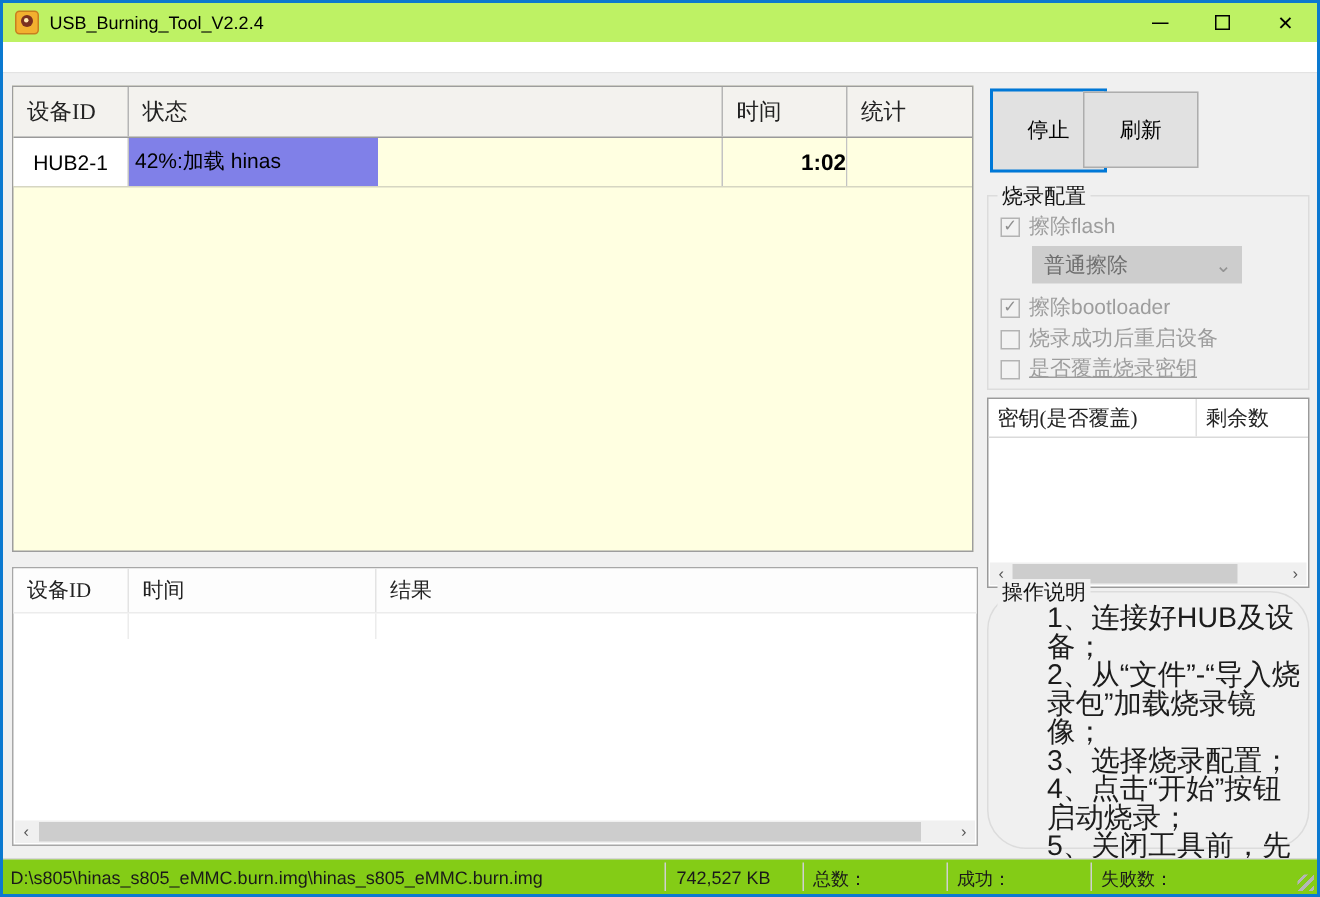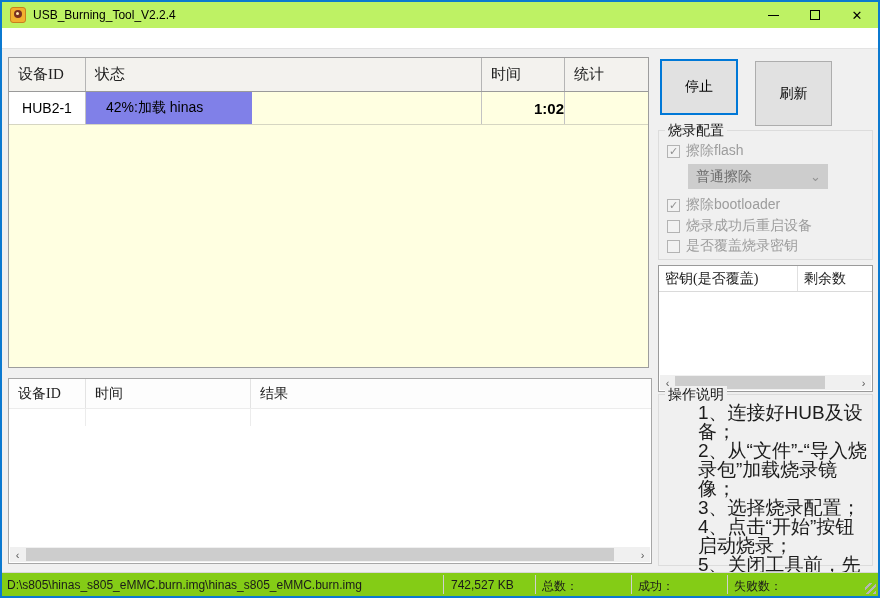--- a/index.html
+++ b/index.html
@@ -37,29 +37,29 @@
   .dg-row { display:flex; height:33px; border-bottom:1px solid #d6d6c2; }
   .dg-row .cell { border-right:1px solid #c3c3c3; font-size:14px; color:#000; }
   .c-id { width:77px; }
   .c-status { width:396px; }
   .c-time { width:83px; }
   .c-stat { width:83px; border-right:none !important; }
   .dg-row .c-id { background:#fff; display:flex; align-items:center; justify-content:center; }
   .dg-row .c-status { position:relative; background:#ffffe1; overflow:hidden; }
   .progress-fill { position:absolute; left:0; top:0; bottom:0; background:#8080e8; }
   .progress-label { position:relative; z-index:1; display:flex; align-items:center; height:100%;
-    padding-left:20px; font-size:14px; color:#000; white-space:nowrap; }
+    padding-left:4px; font-size:14px; color:#000; white-space:nowrap; }
   .dg-row .c-time { background:#ffffe1; display:flex; align-items:center; justify-content:flex-end;
     padding-right:0; font-weight:600; font-size:15px; }
   .dg-row .c-stat { background:#ffffe1; }
   
   .btn { position:absolute; background:#e1e1e1; font-size:14px; color:#000;
     display:flex; align-items:center; justify-content:center; cursor:default; }
   #stop-btn { left:658px; top:57px; width:78px; height:56px; border:2px solid #0078d7; }
-  #refresh-btn { left:753px; top:59px; width:77px; height:65px; border:1px solid #adadad; }
+  #refresh-btn { left:720px; top:59px; width:77px; height:51px; border:1px solid #adadad; }
   
   .groupbox { position:absolute; border:1px solid #dcdcdc; }
   .groupbox-label { position:absolute; top:-9px; left:6px; background:#f0f0f0;
     padding:0 3px; font-size:14px; color:#111; }
   #burn-config { left:656px; top:128px; width:215px; height:130px; }
   .cfg-option { position:absolute; left:8px; display:flex; align-items:center; gap:6px;
     font-size:14px; color:#9d9d9d; white-space:nowrap; }
   .checkbox { width:13px; height:13px; border:1px solid #b3b3b3; background:#f2f2f2;
     font-size:11px; line-height:11px; color:#8f8f8f; text-align:center; flex:0 0 13px; }
   .erase-select { position:absolute; left:29px; top:33px; width:140px; height:25px;
@@ -73,21 +73,21 @@
     color:#222; display:flex; align-items:center; padding-left:6px; }
   .kt-c1 { width:139px; border-right:1px solid #e0e0e0; }
   .kt-c2 { flex:1; }
   .hscroll { position:absolute; left:1px; right:1px; bottom:1px; height:15px; background:#f0f0f0; }
   .hs-arrow { position:absolute; top:0; width:15px; height:15px; display:flex; align-items:center;
     justify-content:center; font-size:11px; color:#555; }
   .hs-left { left:0; } .hs-right { right:0; }
   .hs-thumb { position:absolute; top:1px; height:13px; background:#cdcdcd; }
   #key-thumb { left:15px; width:150px; }
   
-  #instructions { left:656px; top:392px; width:215px; height:172px; }
+  #instructions { left:656px; top:392px; width:215px; height:172px;border-radius:26px; }
   .instr-text { position:absolute; left:6px; right:4px; top:8px; font-size:19px;
     line-height:19px; color:#1c1c1c; white-space:pre-wrap;margin-left:33px; }
   
   .result-grid { position:absolute; left:6px; top:376px; width:644px; height:186px;
     border:1px solid #a7a7a7; background:#fff; }
   .rg-header { display:flex; height:30px; border-bottom:1px solid #ececec; background:#fdfdfd; }
   .rg-header .cell { font-family:"Liberation Serif","DejaVu Serif",serif; font-size:14px;
     color:#222; display:flex; align-items:center; padding-left:9px; border-right:1px solid #e3e3e3; }
   .rg-c1 { width:77px; } .rg-c2 { width:165px; } .rg-c3 { flex:1; border-right:none !important; }
   .rg-ghost { display:flex; height:17px; }
@@ -161,21 +161,21 @@
       <span class="chev">⌄</span>
     </div>
     <div class="cfg-option" style="top:65px;">
       <span class="checkbox">✓</span>
       <span>擦除bootloader</span>
     </div>
     <div class="cfg-option" style="top:86px;">
       <span class="checkbox"></span>
       <span>烧录成功后重启设备</span>
     </div>
-    <div class="cfg-option" style="top:106px;">
+    <div class="cfg-option" style="top:106px;text-decoration:underline;">
       <span class="checkbox"></span>
       <span>是否覆盖烧录密钥</span>
     </div>
   </div>
 
   <div class="key-table">
     <div class="kt-header">
       <div class="cell kt-c1">密钥(是否覆盖)</div>
       <div class="cell kt-c2">剩余数</div>
     </div>

